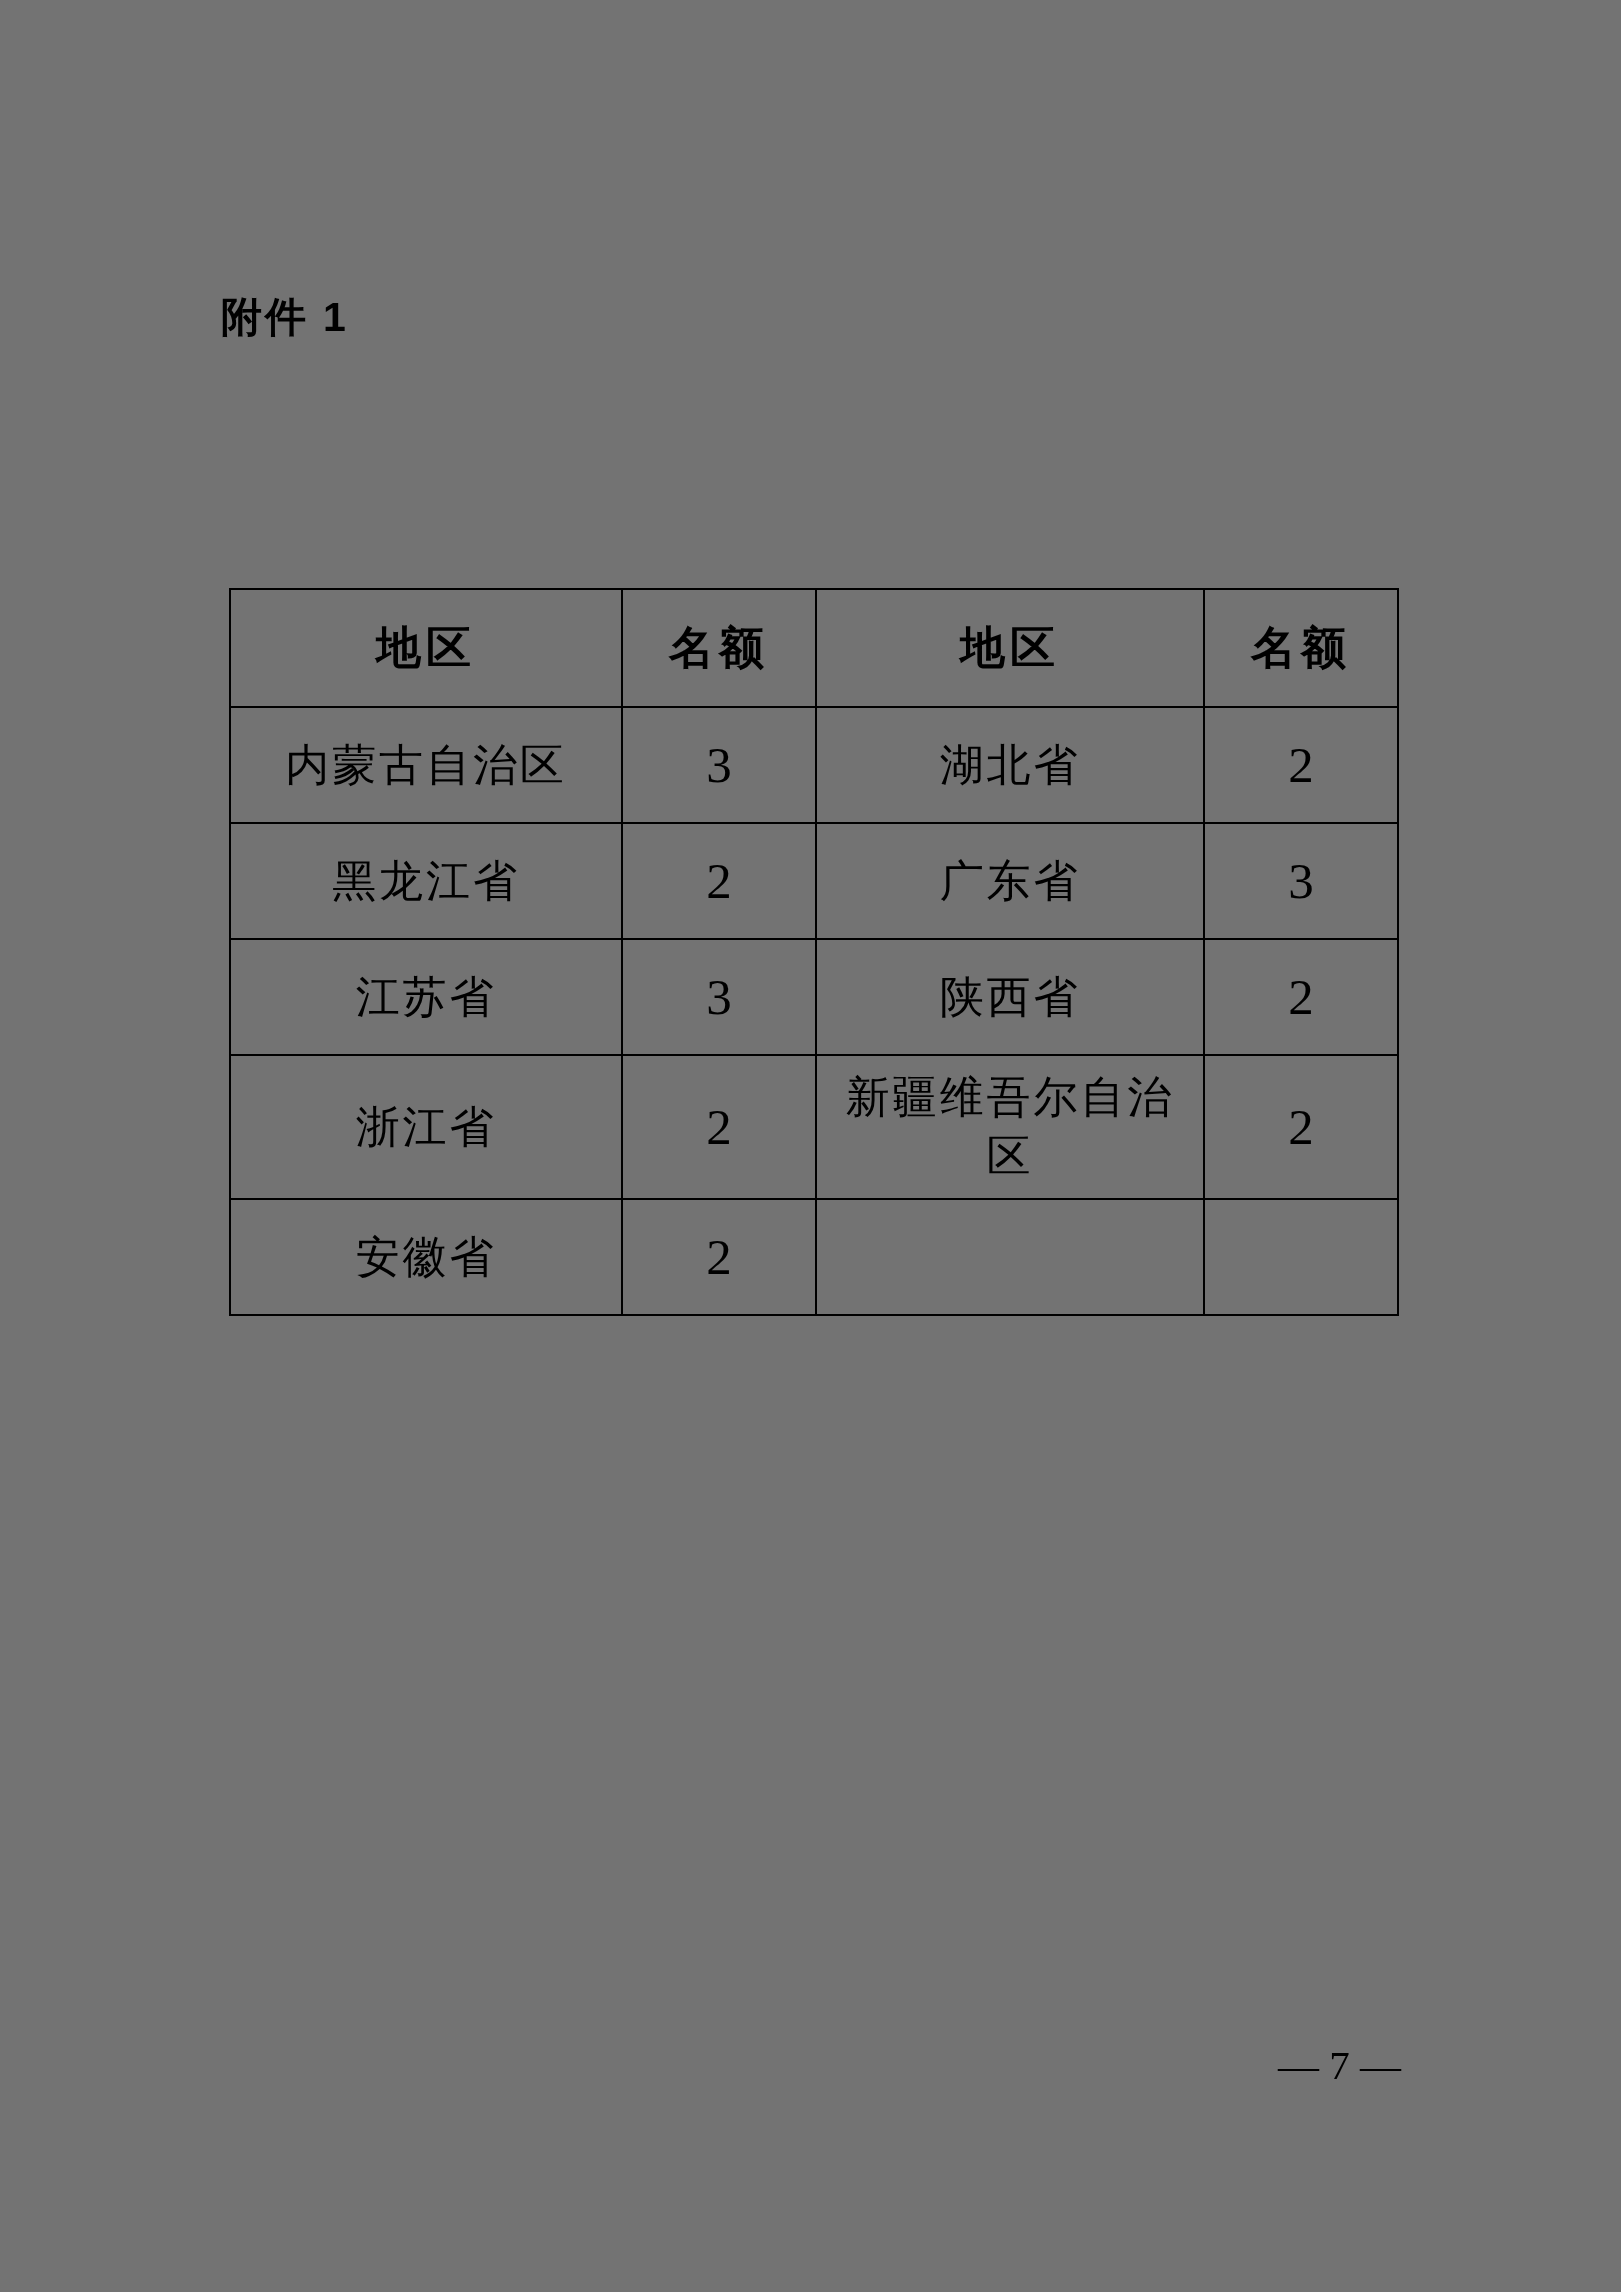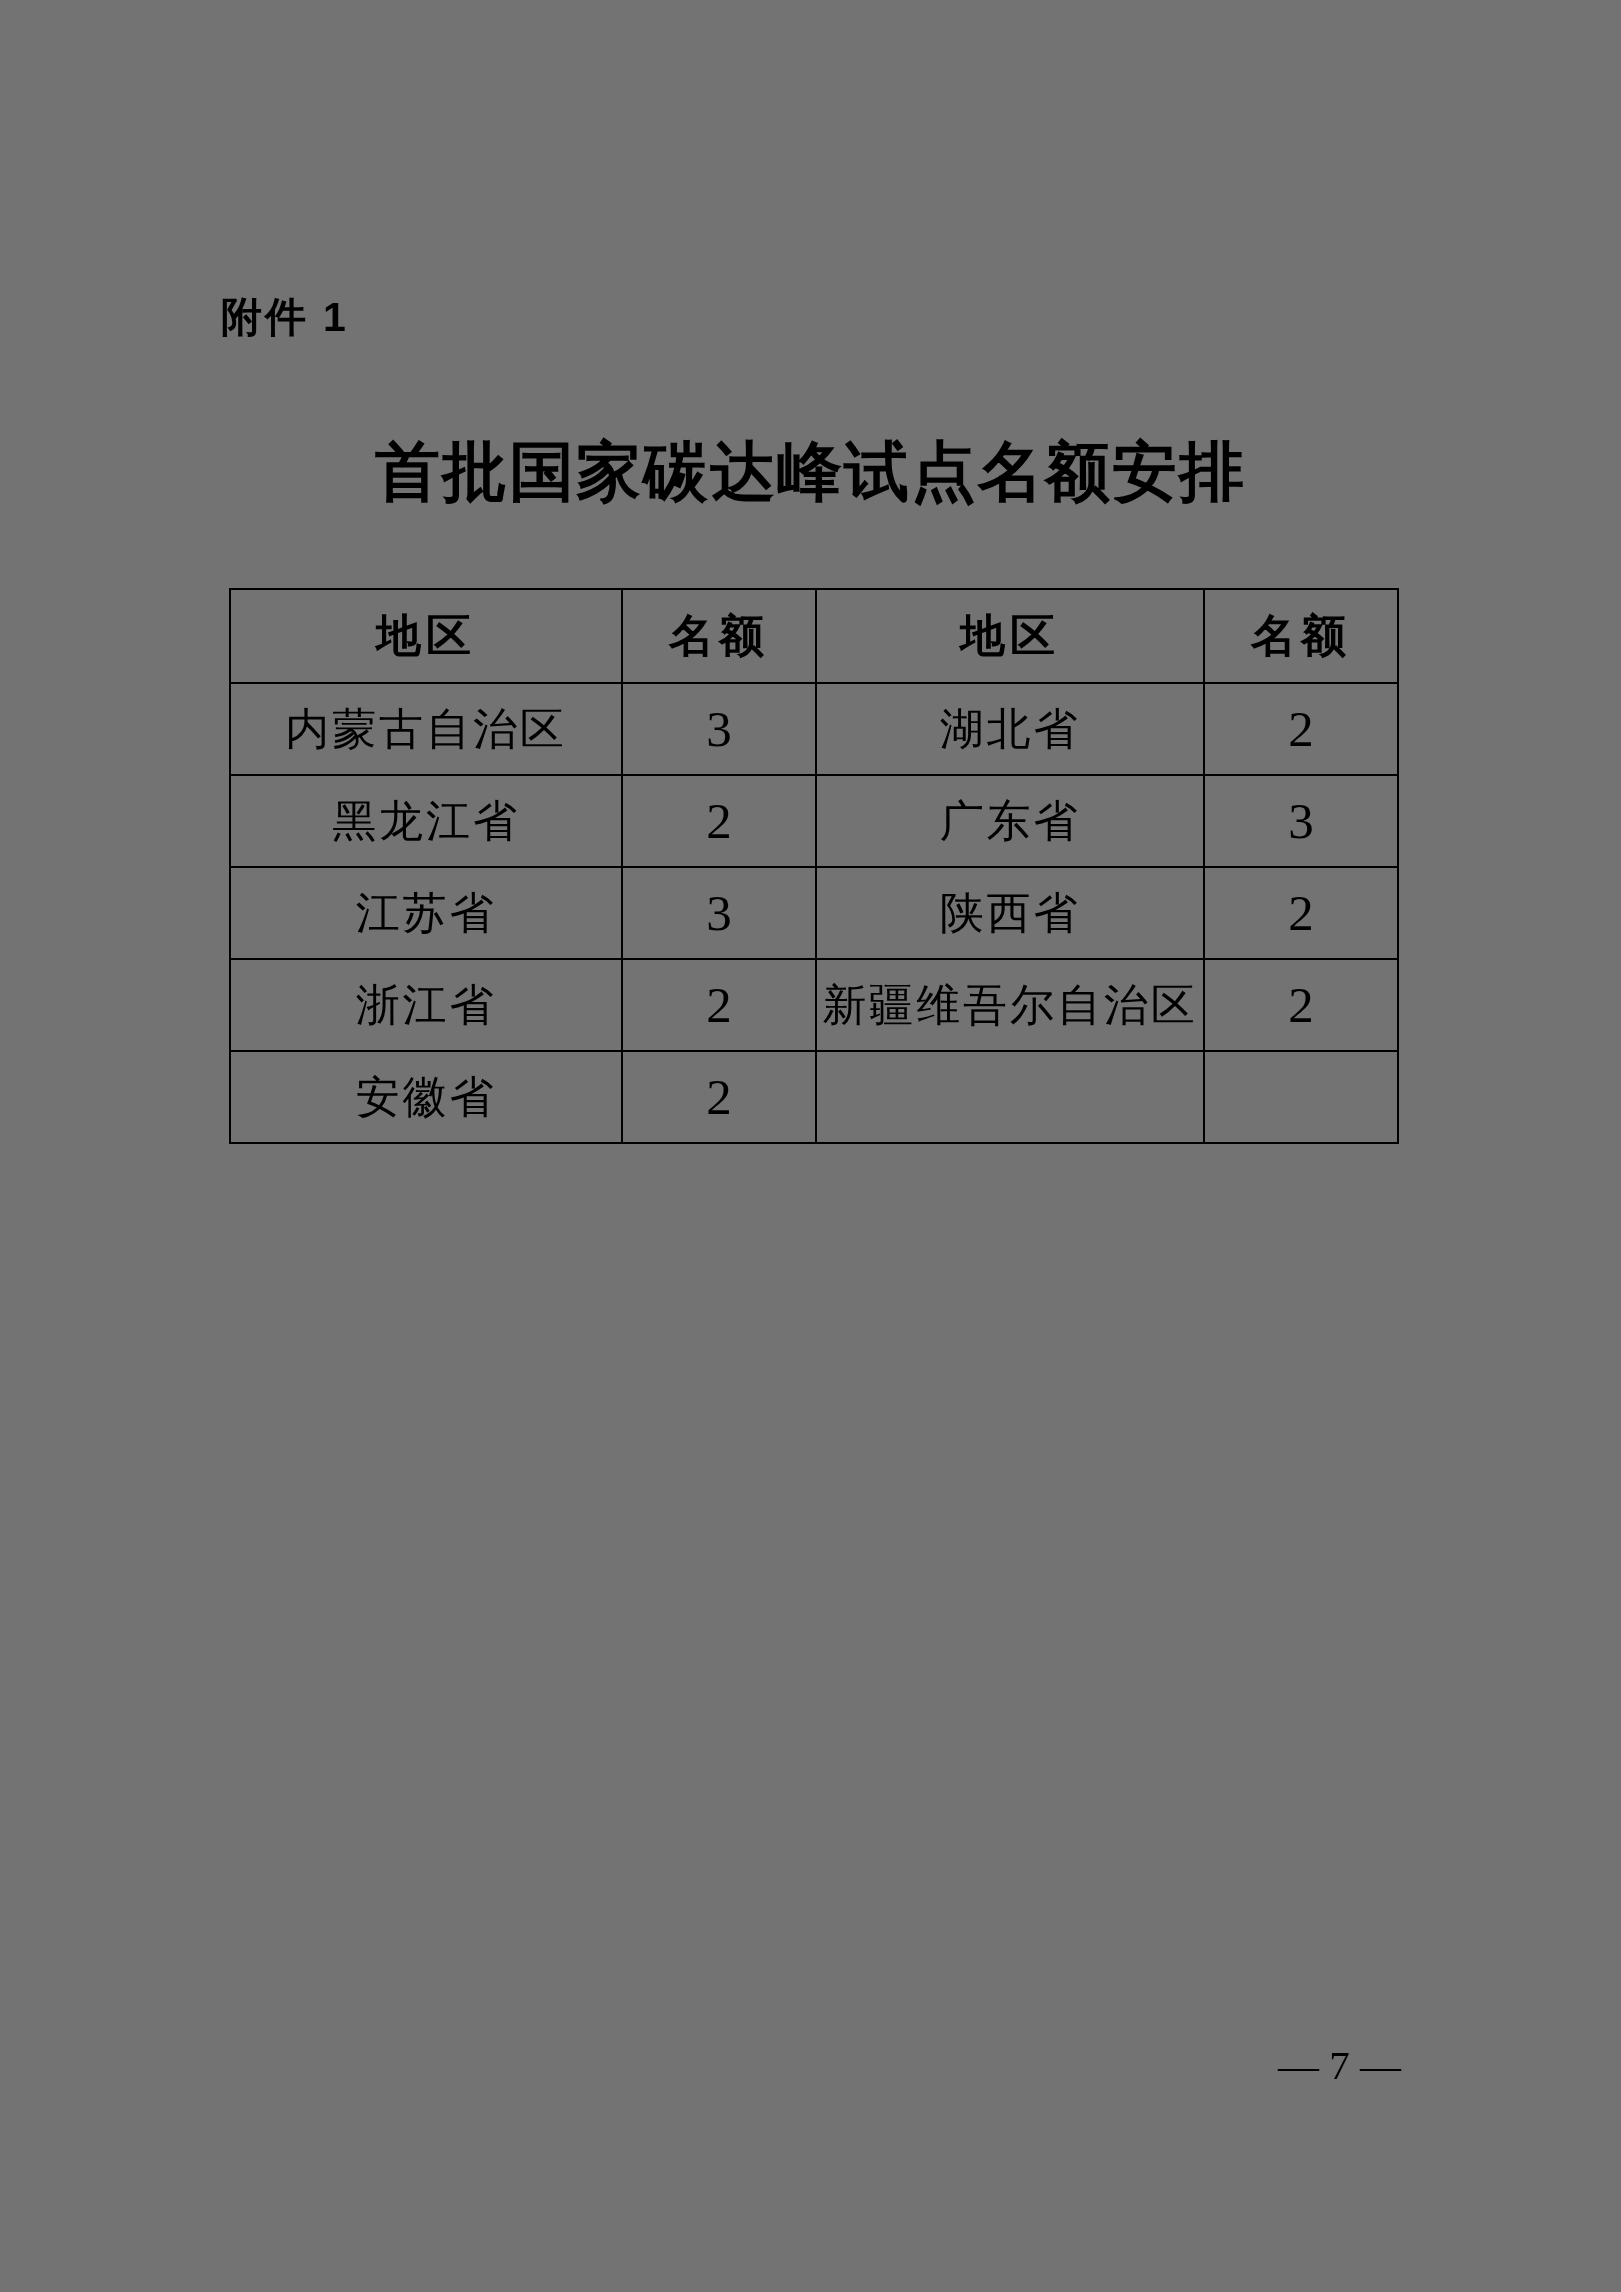--- a/index.html
+++ b/index.html
@@ -50,21 +50,21 @@
     border: 2.9px solid #000000;
   }
   .quota-table col.c-region-l { width: 392px; }
   .quota-table col.c-quota-l  { width: 194px; }
   .quota-table col.c-region-r { width: 388px; }
   .quota-table col.c-quota-r  { width: 194px; }
   .quota-table th, .quota-table td {
     border: 2px solid #000000;
     text-align: center;
     vertical-align: middle;
-    padding: 0;
+    padding: 12px;
     overflow: hidden;
   }
   .quota-table thead th {
     height: 92px;
     font-family: "Liberation Sans", "DejaVu Sans", sans-serif;
     font-weight: 700;
     font-size: 45px;
     letter-spacing: 4.9px;
   }
   .quota-table tbody td {
@@ -90,21 +90,20 @@
     white-space: nowrap;
   }
 </style>
 </head>
 <body>
 
 <div class="page">
 
   <div class="attachment-label">附件 1</div>
 
-  <div class="doc-title">首批国家碳达峰试点名额安排</div>
 
   <table class="quota-table">
     <colgroup>
       <col class="c-region-l">
       <col class="c-quota-l">
       <col class="c-region-r">
       <col class="c-quota-r">
     </colgroup>
     <thead>
       <tr>

